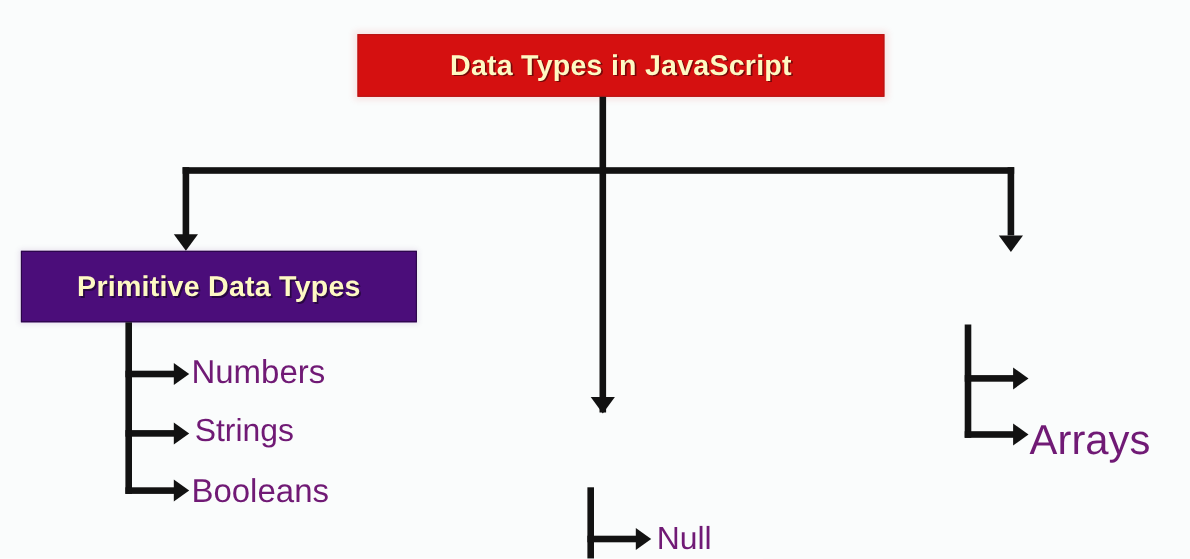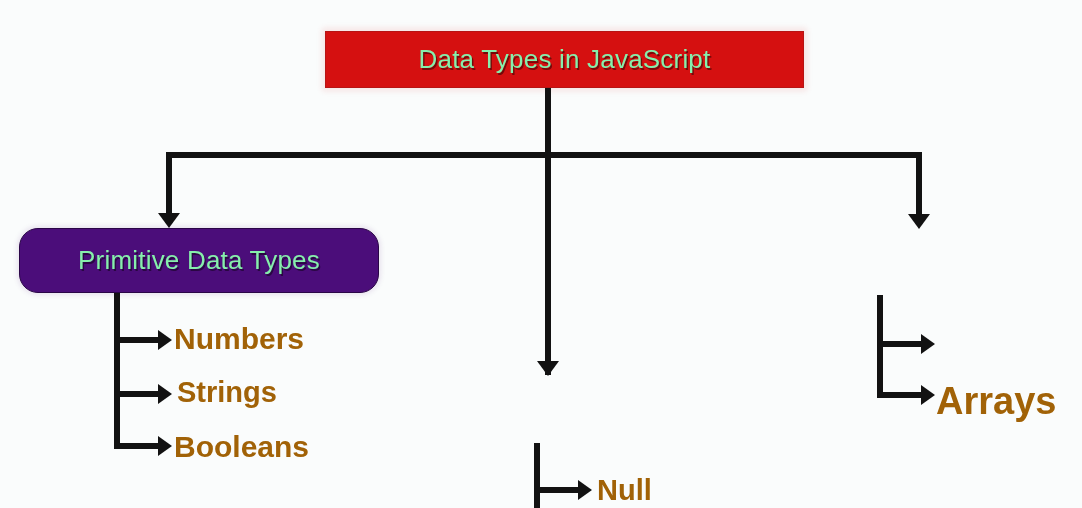--- a/index.html
+++ b/index.html
@@ -17,47 +17,47 @@
     font-family: "Liberation Sans", sans-serif;
   }
 
   
   .node-box {
     position: absolute;
     display: flex;
     align-items: center;
     justify-content: center;
     box-sizing: border-box;
-    color: #86efac;
-    font-weight: normal;
+    color: #fef9c3;
+    font-weight: bold;
     letter-spacing: 0.2px;
     text-shadow: 1.5px 1.5px 0 rgba(0,0,0,0.45);
     white-space: nowrap;
   }
   .node-box.root {
     background: #d51010;
     border: 1px solid #b71414;
     box-shadow: 0 0 6px 3px rgba(214,16,16,0.10);
   }
   .node-box.branch {
     background: #4b0d7a;
     border: 1px solid #2a0647;
     box-shadow: 0 0 5px 2px rgba(75,13,122,0.10);
   }
 
   #root-box      { left: 325px; top: 31px;  width: 479px; height: 57px;  font-size: 26px; }
-  #primitive-box { left: 19px;  top: 228px; width: 360px; height: 65px;  font-size: 26px; border-radius: 19px; }
+  #primitive-box { left: 19px;  top: 228px; width: 360px; height: 65px;  font-size: 26px; }
   #reference-box { left: 680px; top: 229px; width: 389px; height: 66px;  font-size: 26px; }
   #trivial-box   { left: 404px; top: 375px; width: 292px; height: 68px;  font-size: 24px; }
 
   
   .leaf-label {
     position: absolute;
-    color: #a16207;
-    font-weight: bold;
+    color: #701a75;
+    font-weight: normal;
     white-space: nowrap;
     line-height: 1;
   }
   #leaf-numbers  { left: 174px; top: 324px; font-size: 30px; }
   #leaf-strings  { left: 177px; top: 378px; font-size: 29px; }
   #leaf-booleans { left: 174px; top: 432px; font-size: 30px; }
   #leaf-objects  { left: 938px; top: 328px; font-size: 29px; }
   #leaf-arrays   { left: 936px; top: 382px; font-size: 38px; }
   #leaf-null     { left: 597px; top: 476px; font-size: 29px; }
 

